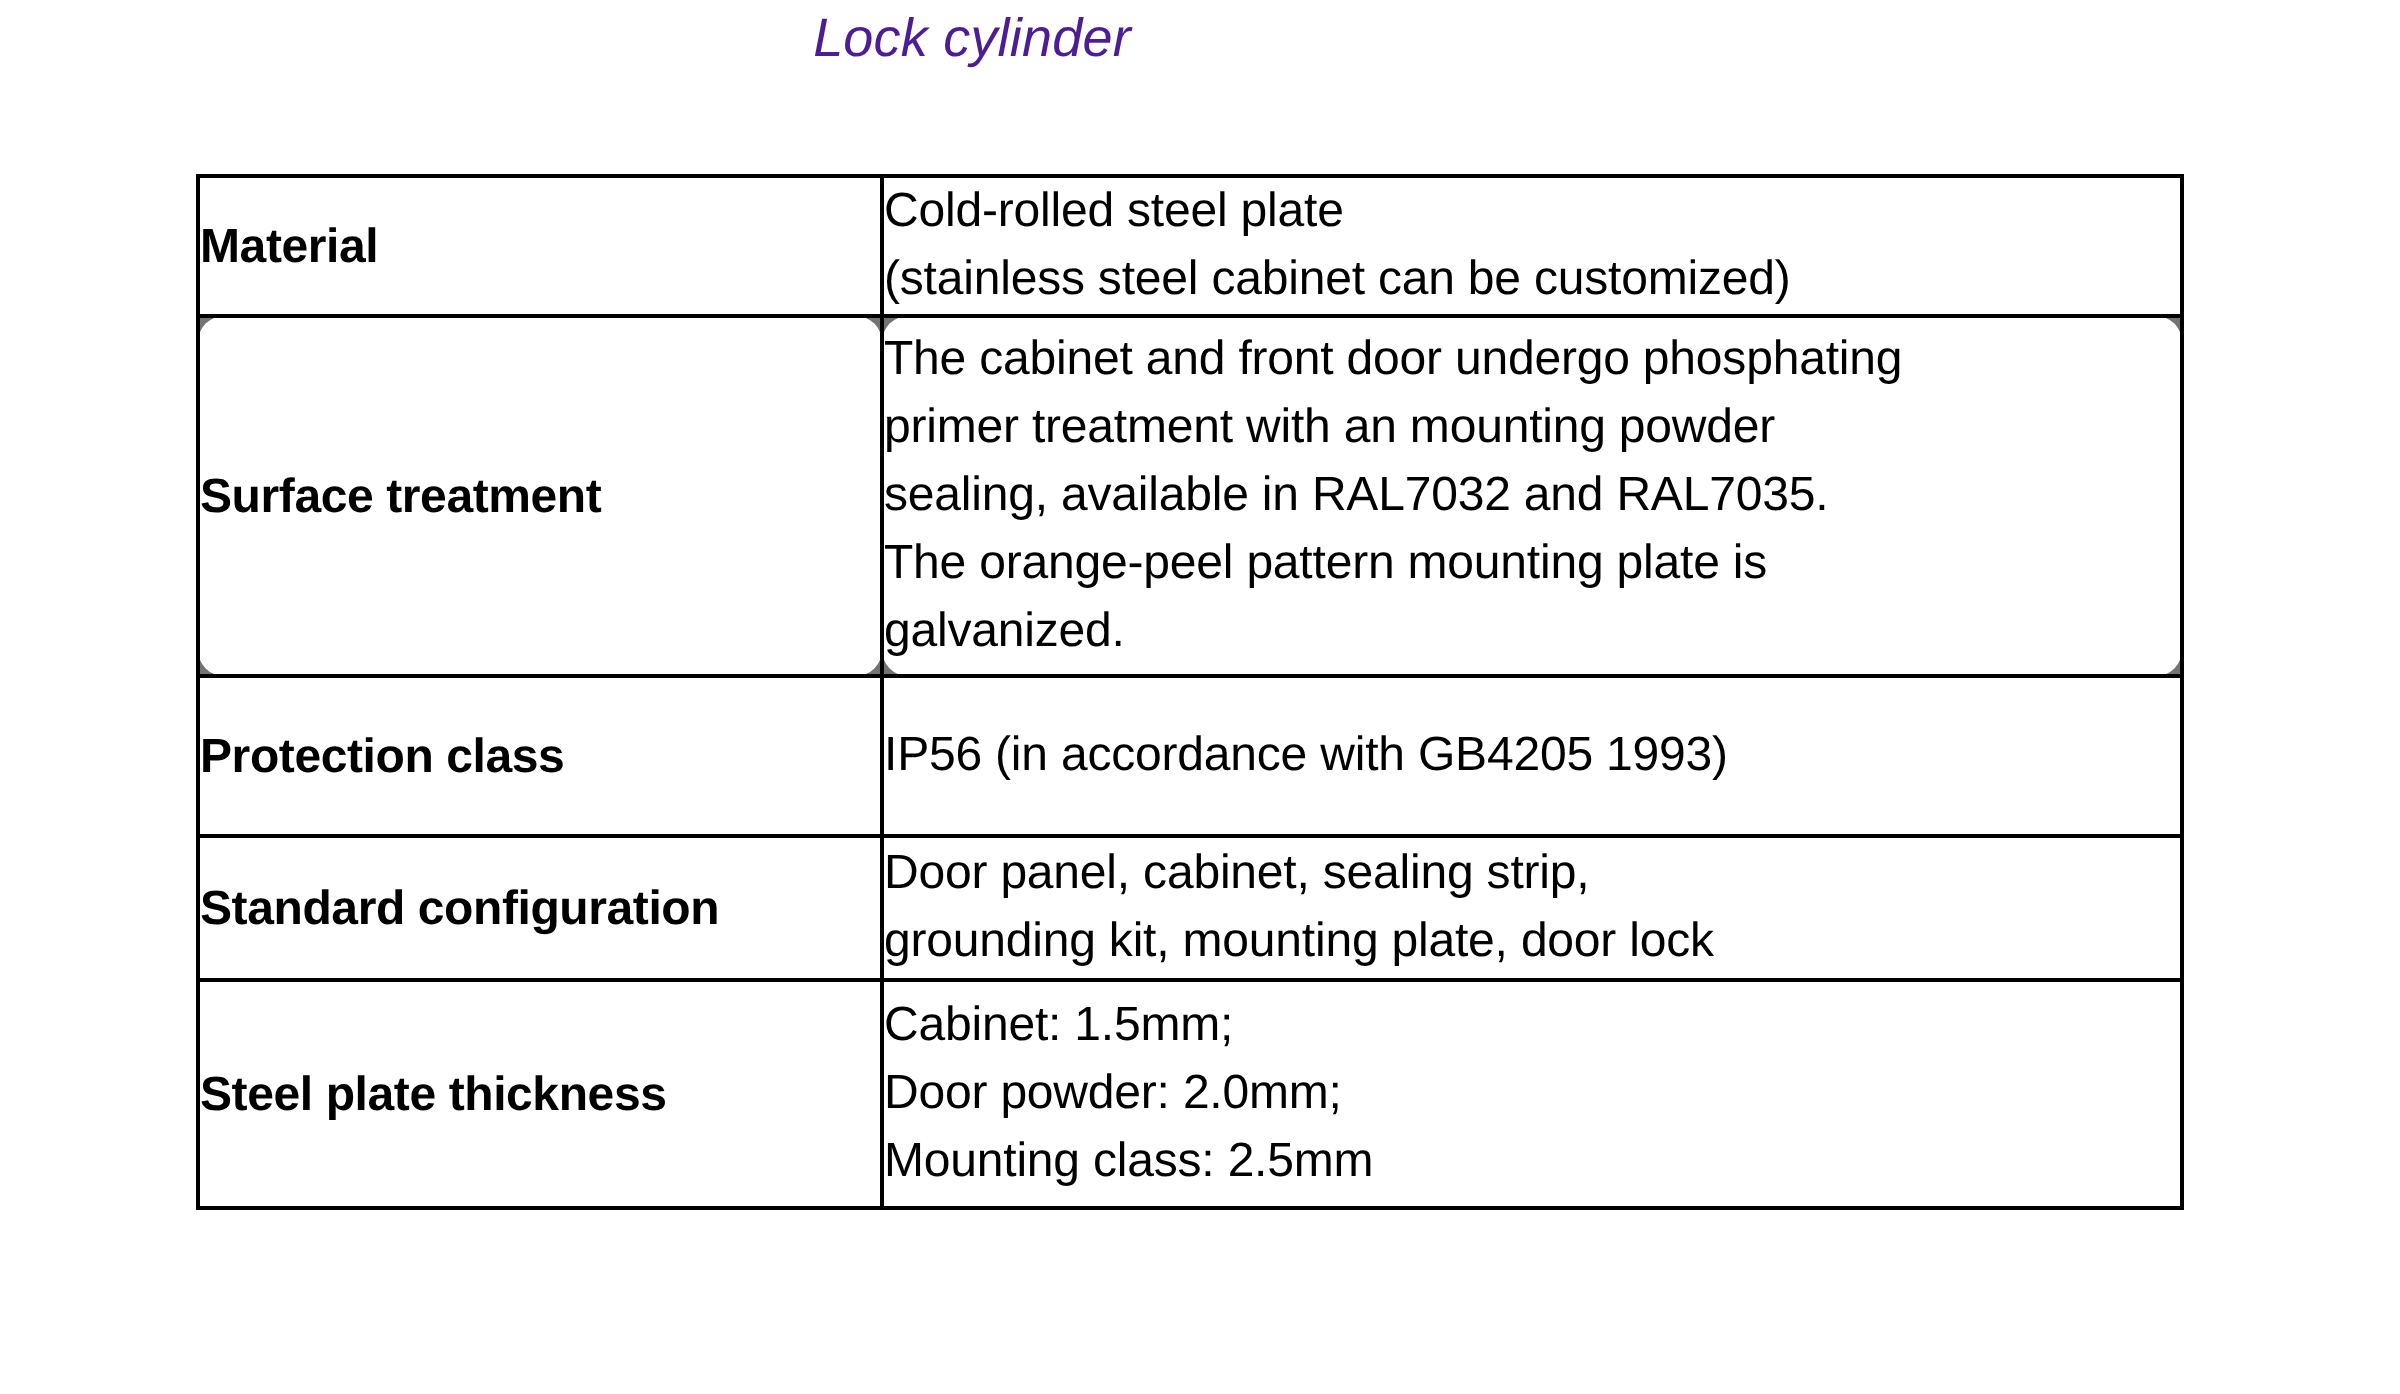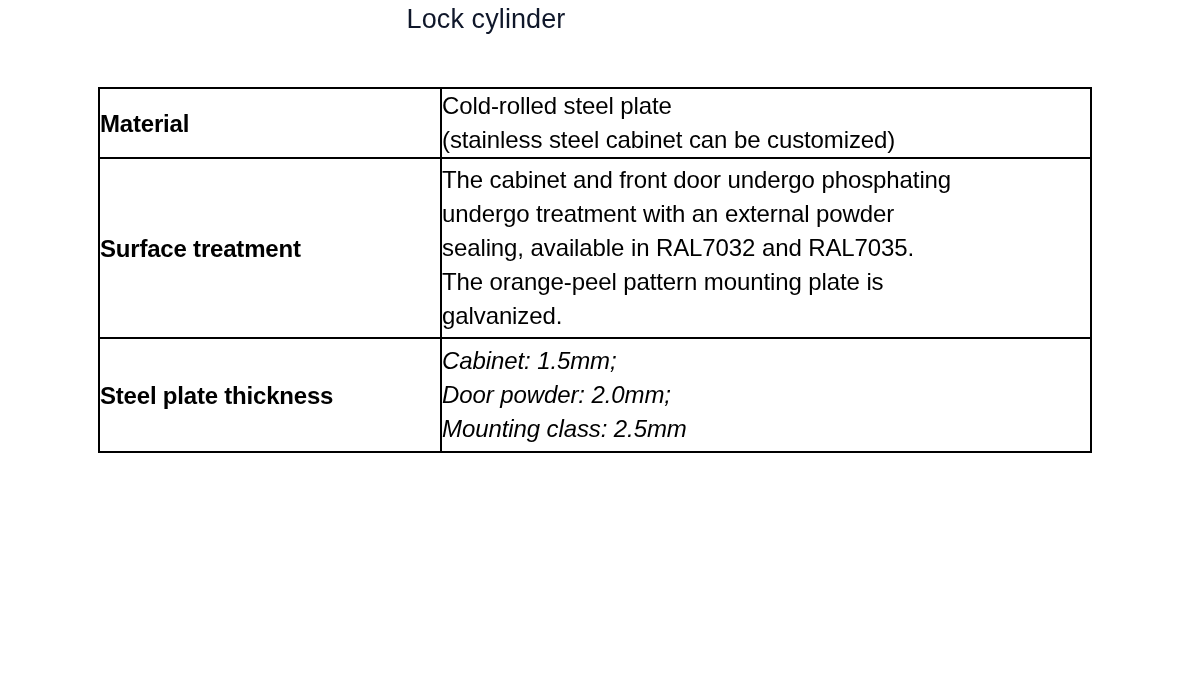--- a/index.html
+++ b/index.html
@@ -25,21 +25,22 @@
   .page-title {
     position: absolute;
     top: 2px;
     left: 0;
     width: 972px;
     text-align: center;
     font-size: 27px;
     font-weight: 400;
     line-height: 34px;
     letter-spacing: 0.1px;
-    color: #0f172a;
+    color: #4c1d95;
+    font-style: italic;
   }
 
   .spec-table {
     position: absolute;
     left: 98px;
     top: 87px;
     width: 992px;
     border-collapse: collapse;
     table-layout: fixed;
     background: #737373;
@@ -78,28 +79,28 @@
     margin-left: 20px;
   }
 
   .value-cell .line {
     display: block;
     white-space: nowrap;
   }
 
   
   .row-material td { height: 66px; }
-  .row-surface td { height: 178px; }
+  .row-surface td { height: 178px; border-radius: 13px; }
   .row-protection td { height: 78px; }
   .row-standard td { height: 70px; }
   .row-thickness td { height: 112px; }
 
   .row-surface .value-cell { line-height: 34px; }
   .row-standard .value-cell { line-height: 34px; }
-  .row-thickness .value-cell { line-height: 34px; font-style: italic; }
+  .row-thickness .value-cell { line-height: 34px; }
 </style>
 </head>
 <body>
 
 <div class="page">
 
   <div class="page-title">Lock cylinder</div>
 
   <table class="spec-table">
     <colgroup>
@@ -113,28 +114,41 @@
         <td class="value-cell">
           <span class="line">Cold-rolled steel plate</span>
           <span class="line">(stainless steel cabinet can be customized)</span>
         </td>
       </tr>
 
       <tr class="row-surface">
         <td class="label-cell">Surface treatment</td>
         <td class="value-cell">
           <span class="line">The cabinet and front door undergo phosphating</span>
-          <span class="line">undergo treatment with an external powder</span>
+          <span class="line">primer treatment with an mounting powder</span>
           <span class="line">sealing, available in RAL7032 and RAL7035.</span>
           <span class="line">The orange-peel pattern mounting plate is</span>
           <span class="line">galvanized.</span>
         </td>
       </tr>
 
+      <tr class="row-protection">
+        <td class="label-cell">Protection class</td>
+        <td class="value-cell">
+          <span class="line">IP56 (in accordance with GB4205 1993)</span>
+        </td>
+      </tr>
 
+      <tr class="row-standard">
+        <td class="label-cell">Standard configuration</td>
+        <td class="value-cell">
+          <span class="line">Door panel, cabinet, sealing strip,</span>
+          <span class="line">grounding kit, mounting plate, door lock</span>
+        </td>
+      </tr>
 
       <tr class="row-thickness">
         <td class="label-cell">Steel plate thickness</td>
         <td class="value-cell">
           <span class="line">Cabinet: 1.5mm;</span>
           <span class="line">Door powder: 2.0mm;</span>
           <span class="line">Mounting class: 2.5mm</span>
         </td>
       </tr>
 

